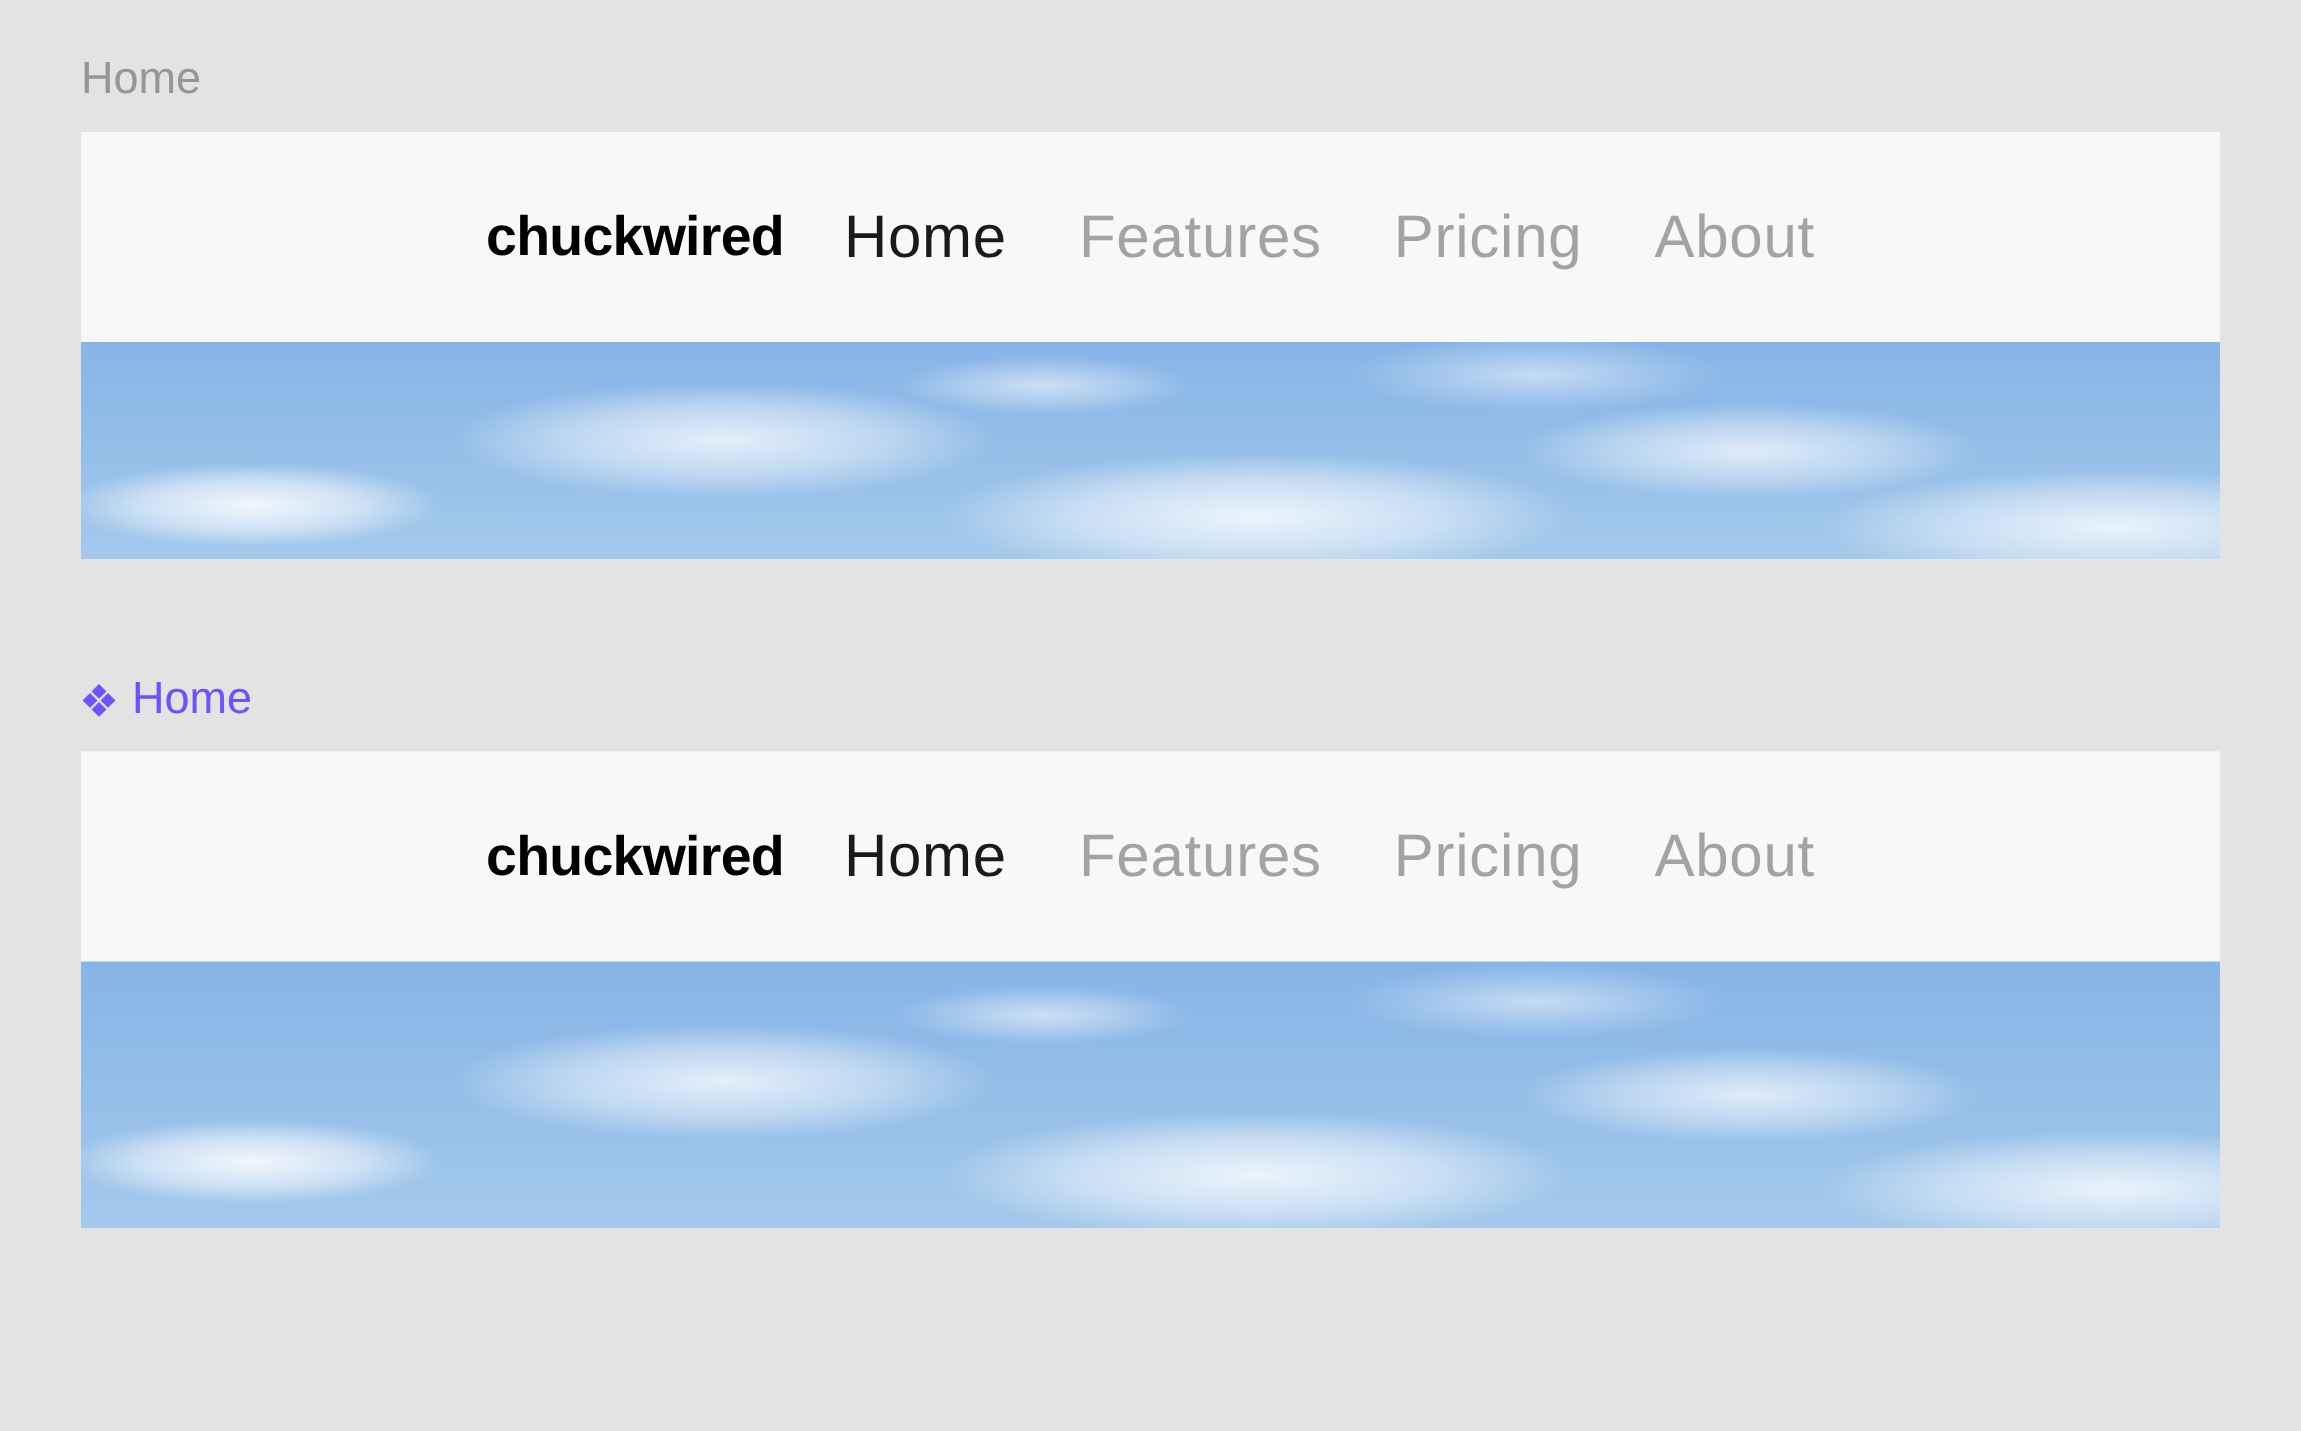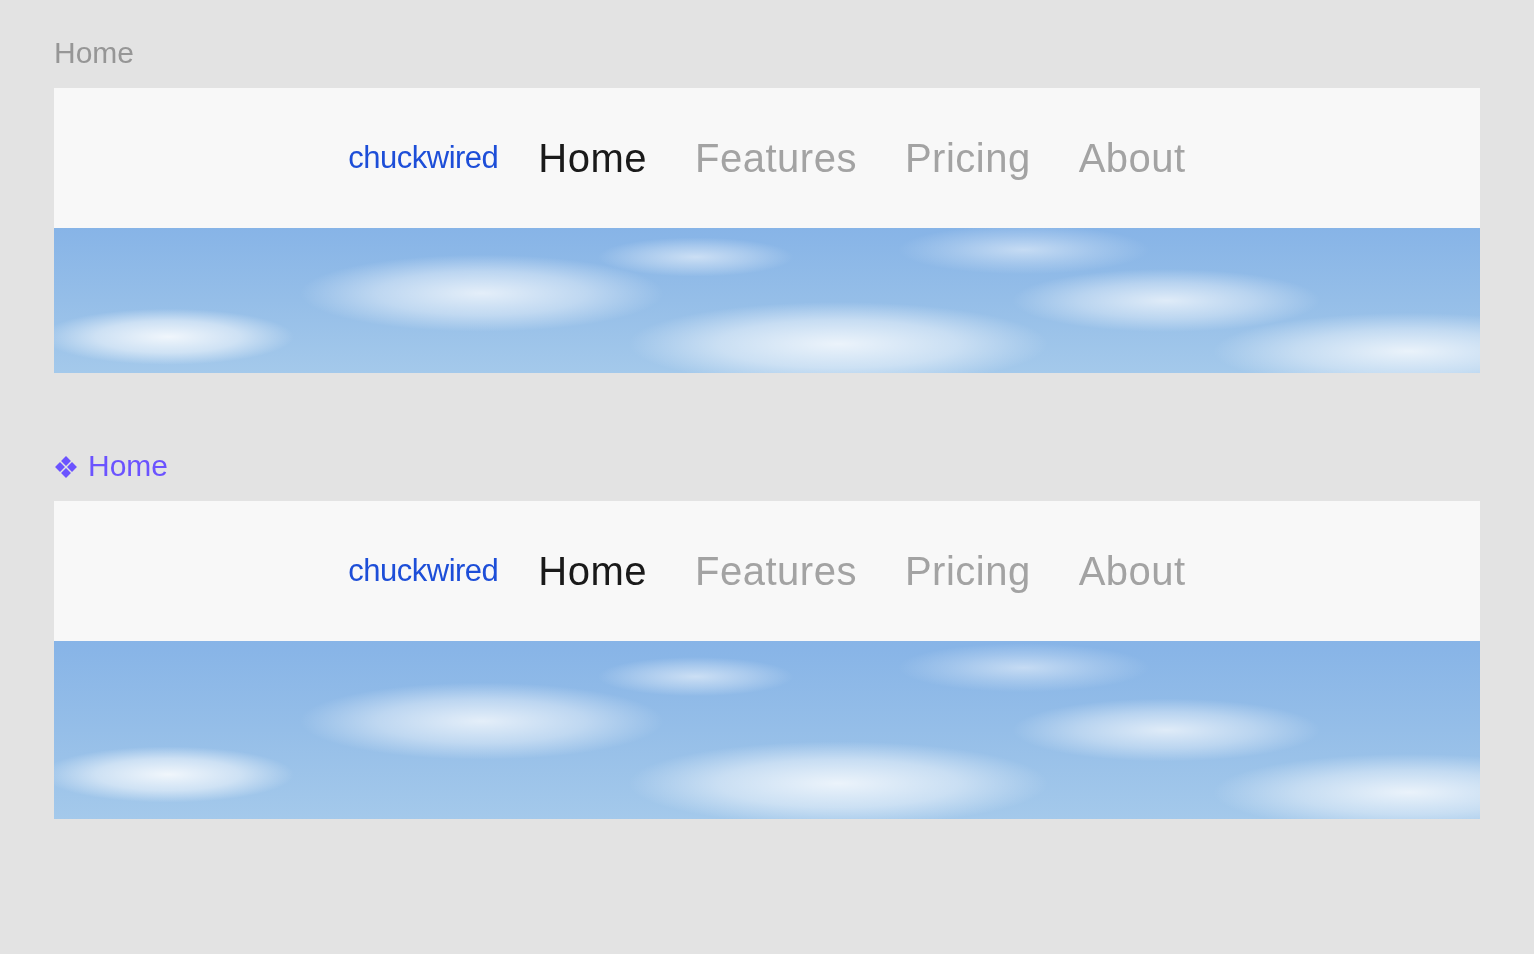--- a/index.html
+++ b/index.html
@@ -58,23 +58,23 @@
       padding: 0 40px;
     }
 
     .navbar-inner {
       display: flex;
       align-items: center;
       gap: 40px;
     }
 
     .brand {
-      font-size: 31px;
-      font-weight: 400;
-      color: #1d4ed8;
+      font-size: 37px;
+      font-weight: 700;
+      color: #000000;
       letter-spacing: -0.5px;
     }
 
     .nav-links {
       display: flex;
       align-items: center;
       gap: 48px;
     }
 
     .nav-link {

